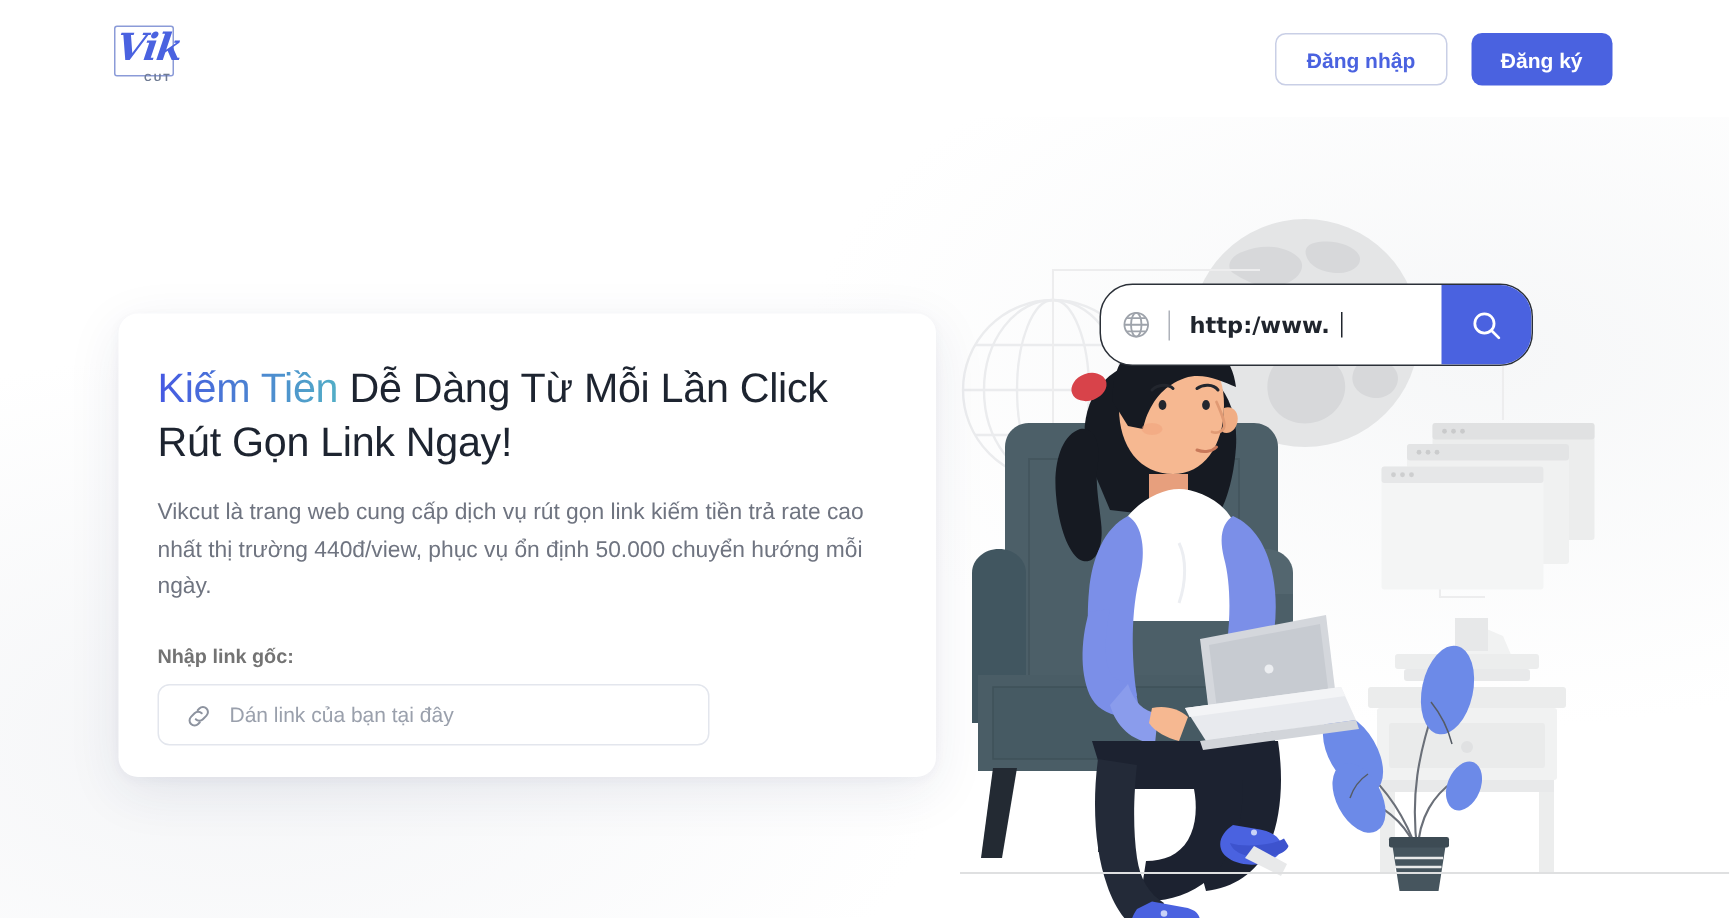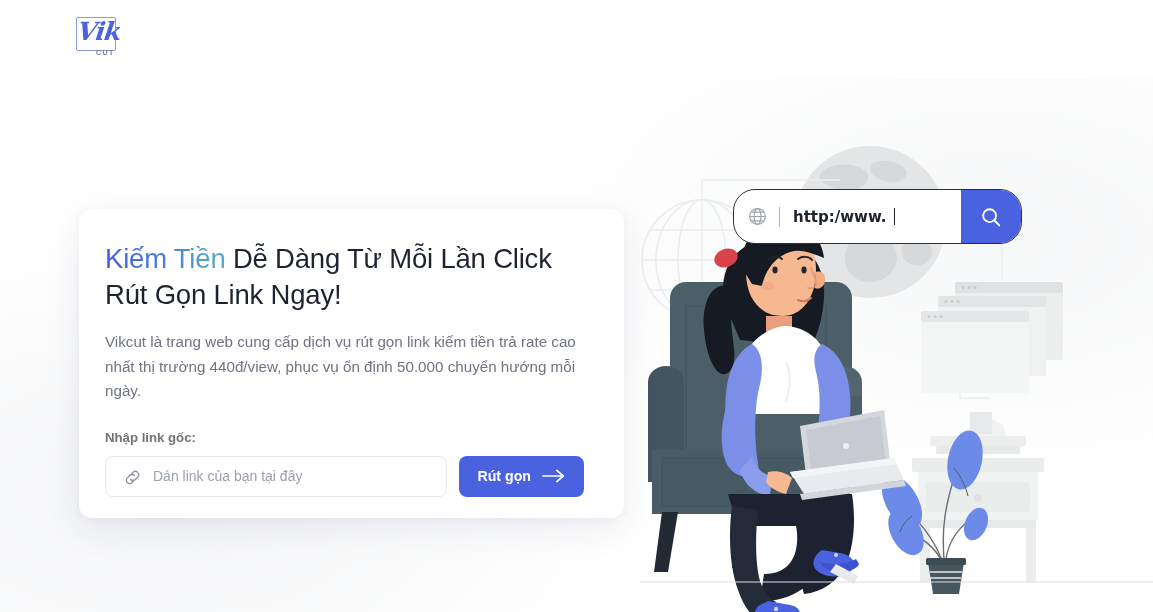--- a/index.html
+++ b/index.html
@@ -279,20 +279,24 @@
 
   <div class="header">
 
     <div class="logo">
       <div class="logo-frame"></div>
       <div class="logo-word">Vik</div>
       <div class="logo-sub">CUT</div>
     </div>
 
 
+    <div class="auth">
+      <button class="btn-login">Đăng nhập</button>
+      <button class="btn-register">Đăng ký</button>
+    </div>
   </div>
 
   <div class="illo">
     <svg width="513" height="492" viewBox="0 0 513 492" xmlns="http://www.w3.org/2000/svg">
 
       <g>
         <circle cx="230" cy="102" r="76" fill="#e4e5e6"></circle>
         <path d="M188 48c14-6 30-4 38 4 6 7-2 16-12 18-14 3-24-3-32-8-5-4-2-11 6-14z" fill="#d7d8da"></path>
         <path d="M236 42c12-3 26 1 30 8 3 6-4 12-13 12-12 0-20-5-22-11-2-5 1-8 5-9z" fill="#d7d8da"></path>
         <path d="M210 78c16-4 30 2 33 11 3 10-8 19-22 19-16 0-26-8-25-17 1-7 6-11 14-13z" fill="#d7d8da"></path>
@@ -470,23 +474,16 @@
     <div class="form-label">Nhập link gốc:</div>
 
     <div class="form-row">
       <div class="input-wrap">
         <svg class="link-icon" viewBox="0 0 24 24" fill="none" stroke="#8d939f" stroke-width="1.7" stroke-linecap="round">
           <path d="M9.5 14.5a4.2 4.2 0 0 0 6 0l3-3a4.2 4.2 0 0 0-6-6l-1.4 1.4"></path>
           <path d="M14.5 9.5a4.2 4.2 0 0 0-6 0l-3 3a4.2 4.2 0 0 0 6 6l1.4-1.4"></path>
         </svg>
         <input class="link-input" type="text" placeholder="Dán link của bạn tại đây" style="">
       </div>
-      <button class="btn-shorten">
-        <span>Rút gọn</span>
-        <svg width="24" height="16" viewBox="0 0 26 16" fill="none" stroke="#ffffff" stroke-width="1.8" stroke-linecap="round" stroke-linejoin="round">
-          <line x1="1" y1="8" x2="23" y2="8"></line>
-          <polyline points="16,2 23,8 16,14"></polyline>
-        </svg>
-      </button>
     </div>
   </div>
 
 </div>
 
 </body></html>

